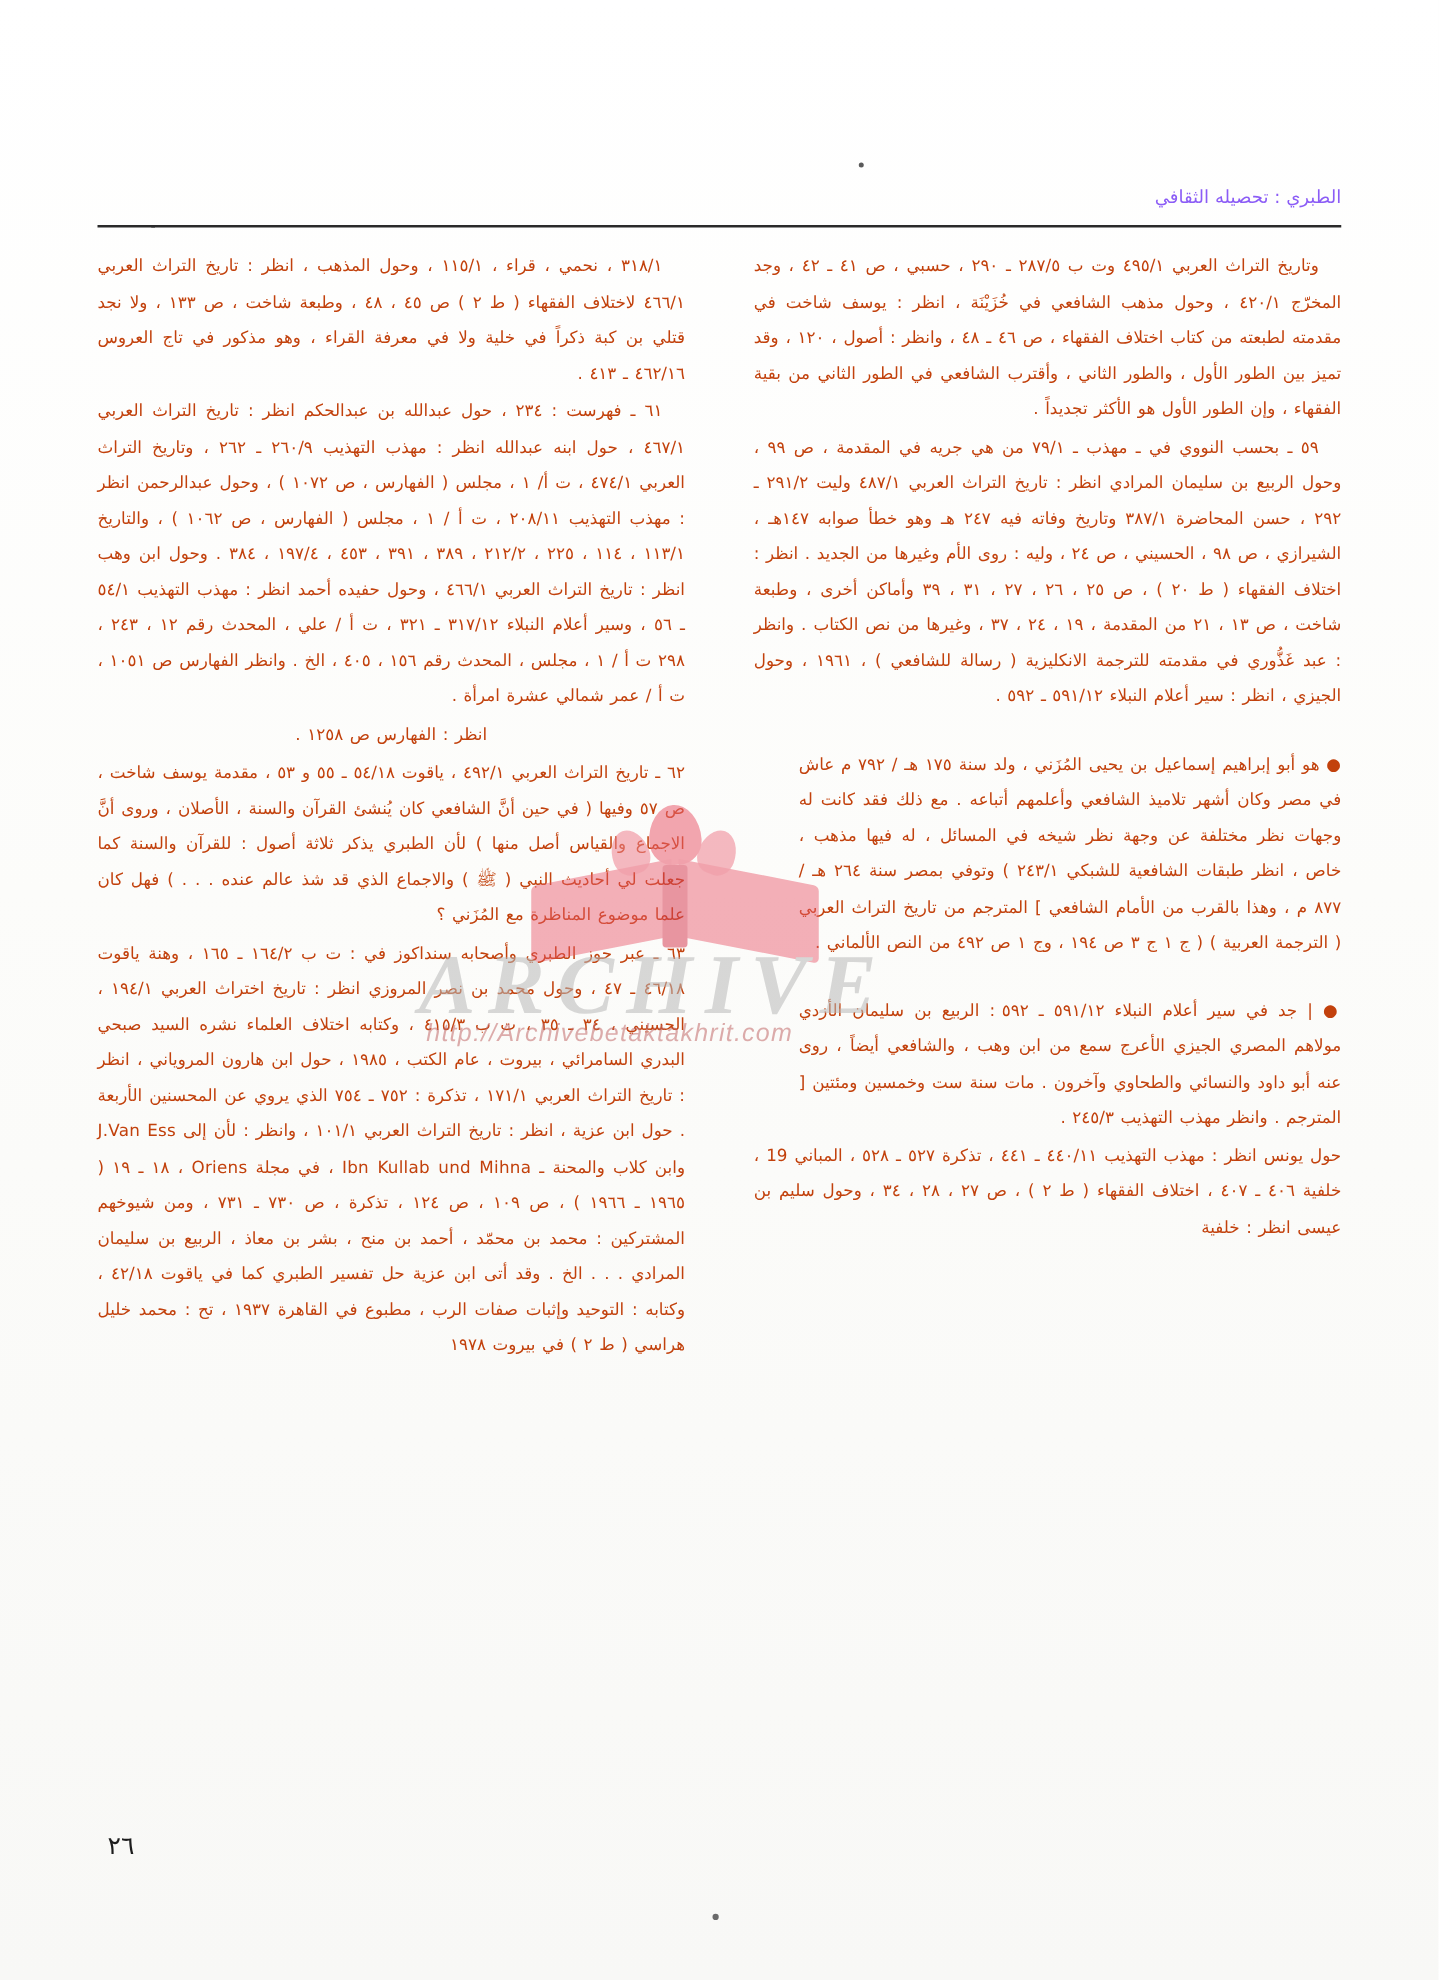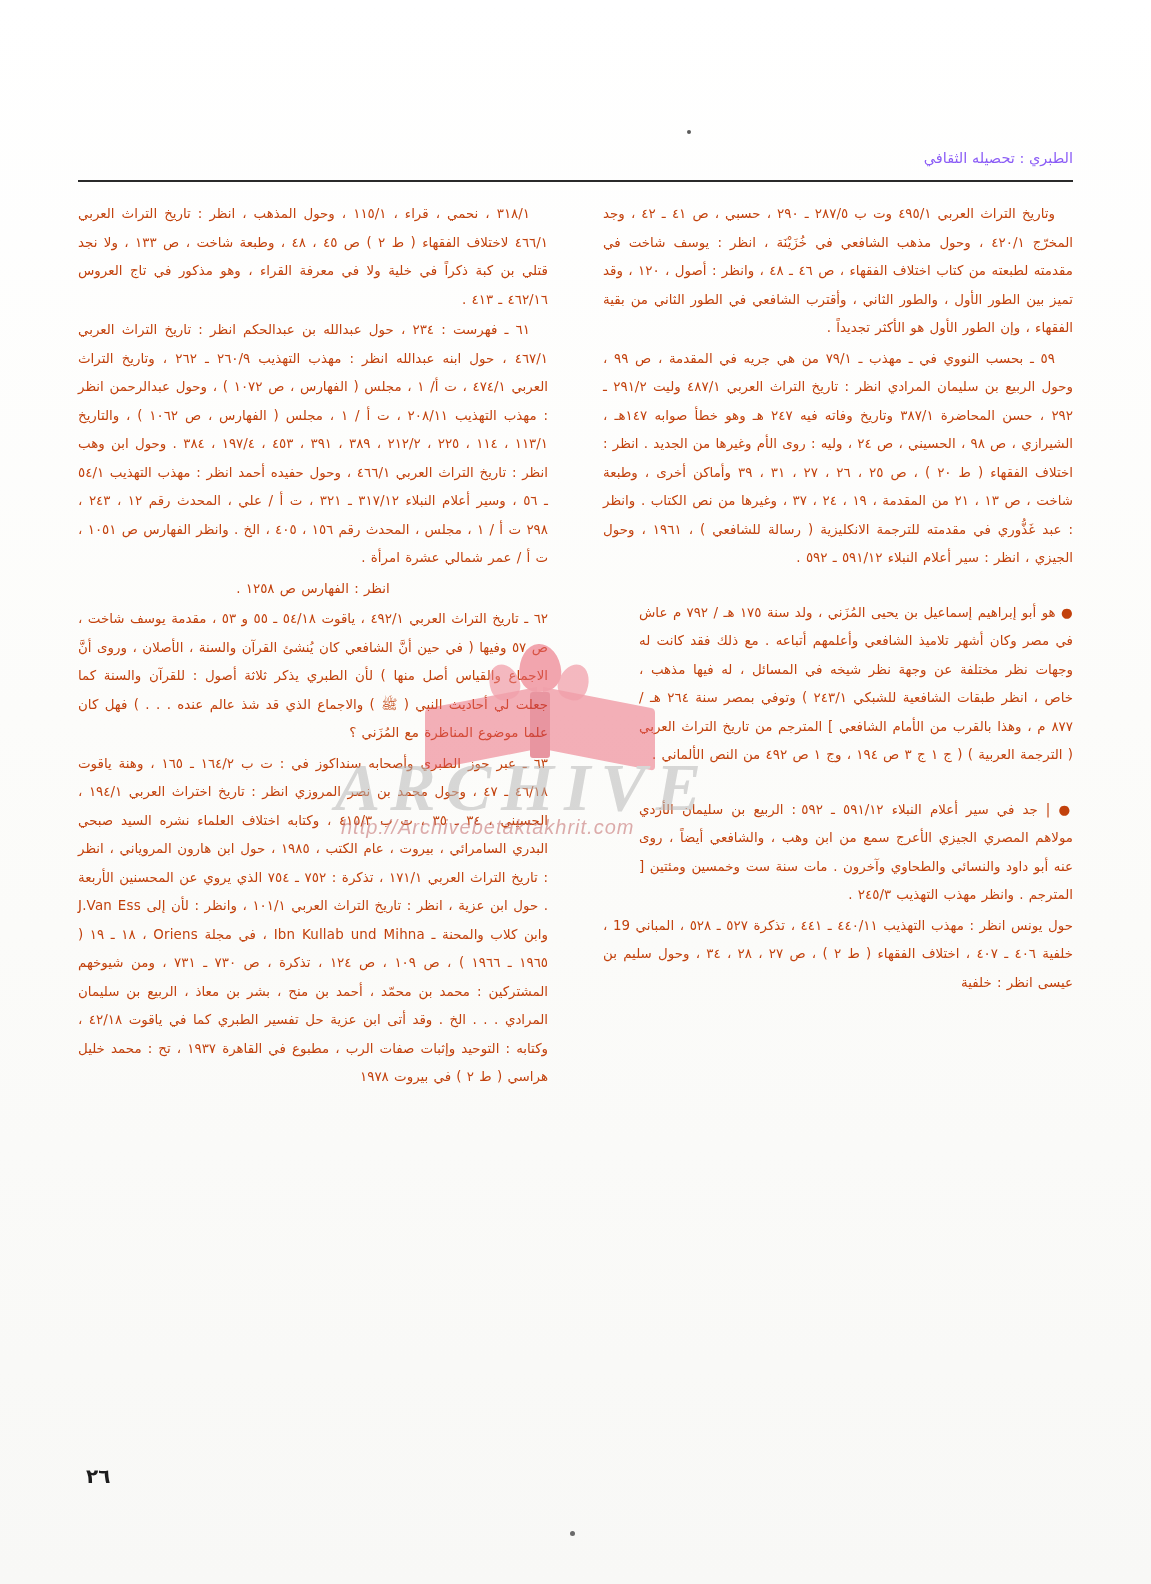--- a/index.html
+++ b/index.html
@@ -199,21 +199,20 @@
   }
 
   
   .page-number {
     position: absolute;
     bottom: 96px;
     left: 86px;
     font-size: 20px;
     color: #1d1d1d;
     letter-spacing: 1px;
-    font-weight: bold;
   }
   .bottom-dot {
     position: absolute;
     bottom: 48px;
     left: 570px;
     width: 5px;
     height: 5px;
     background: #6a6a6a;
     border-radius: 50%;
   }

